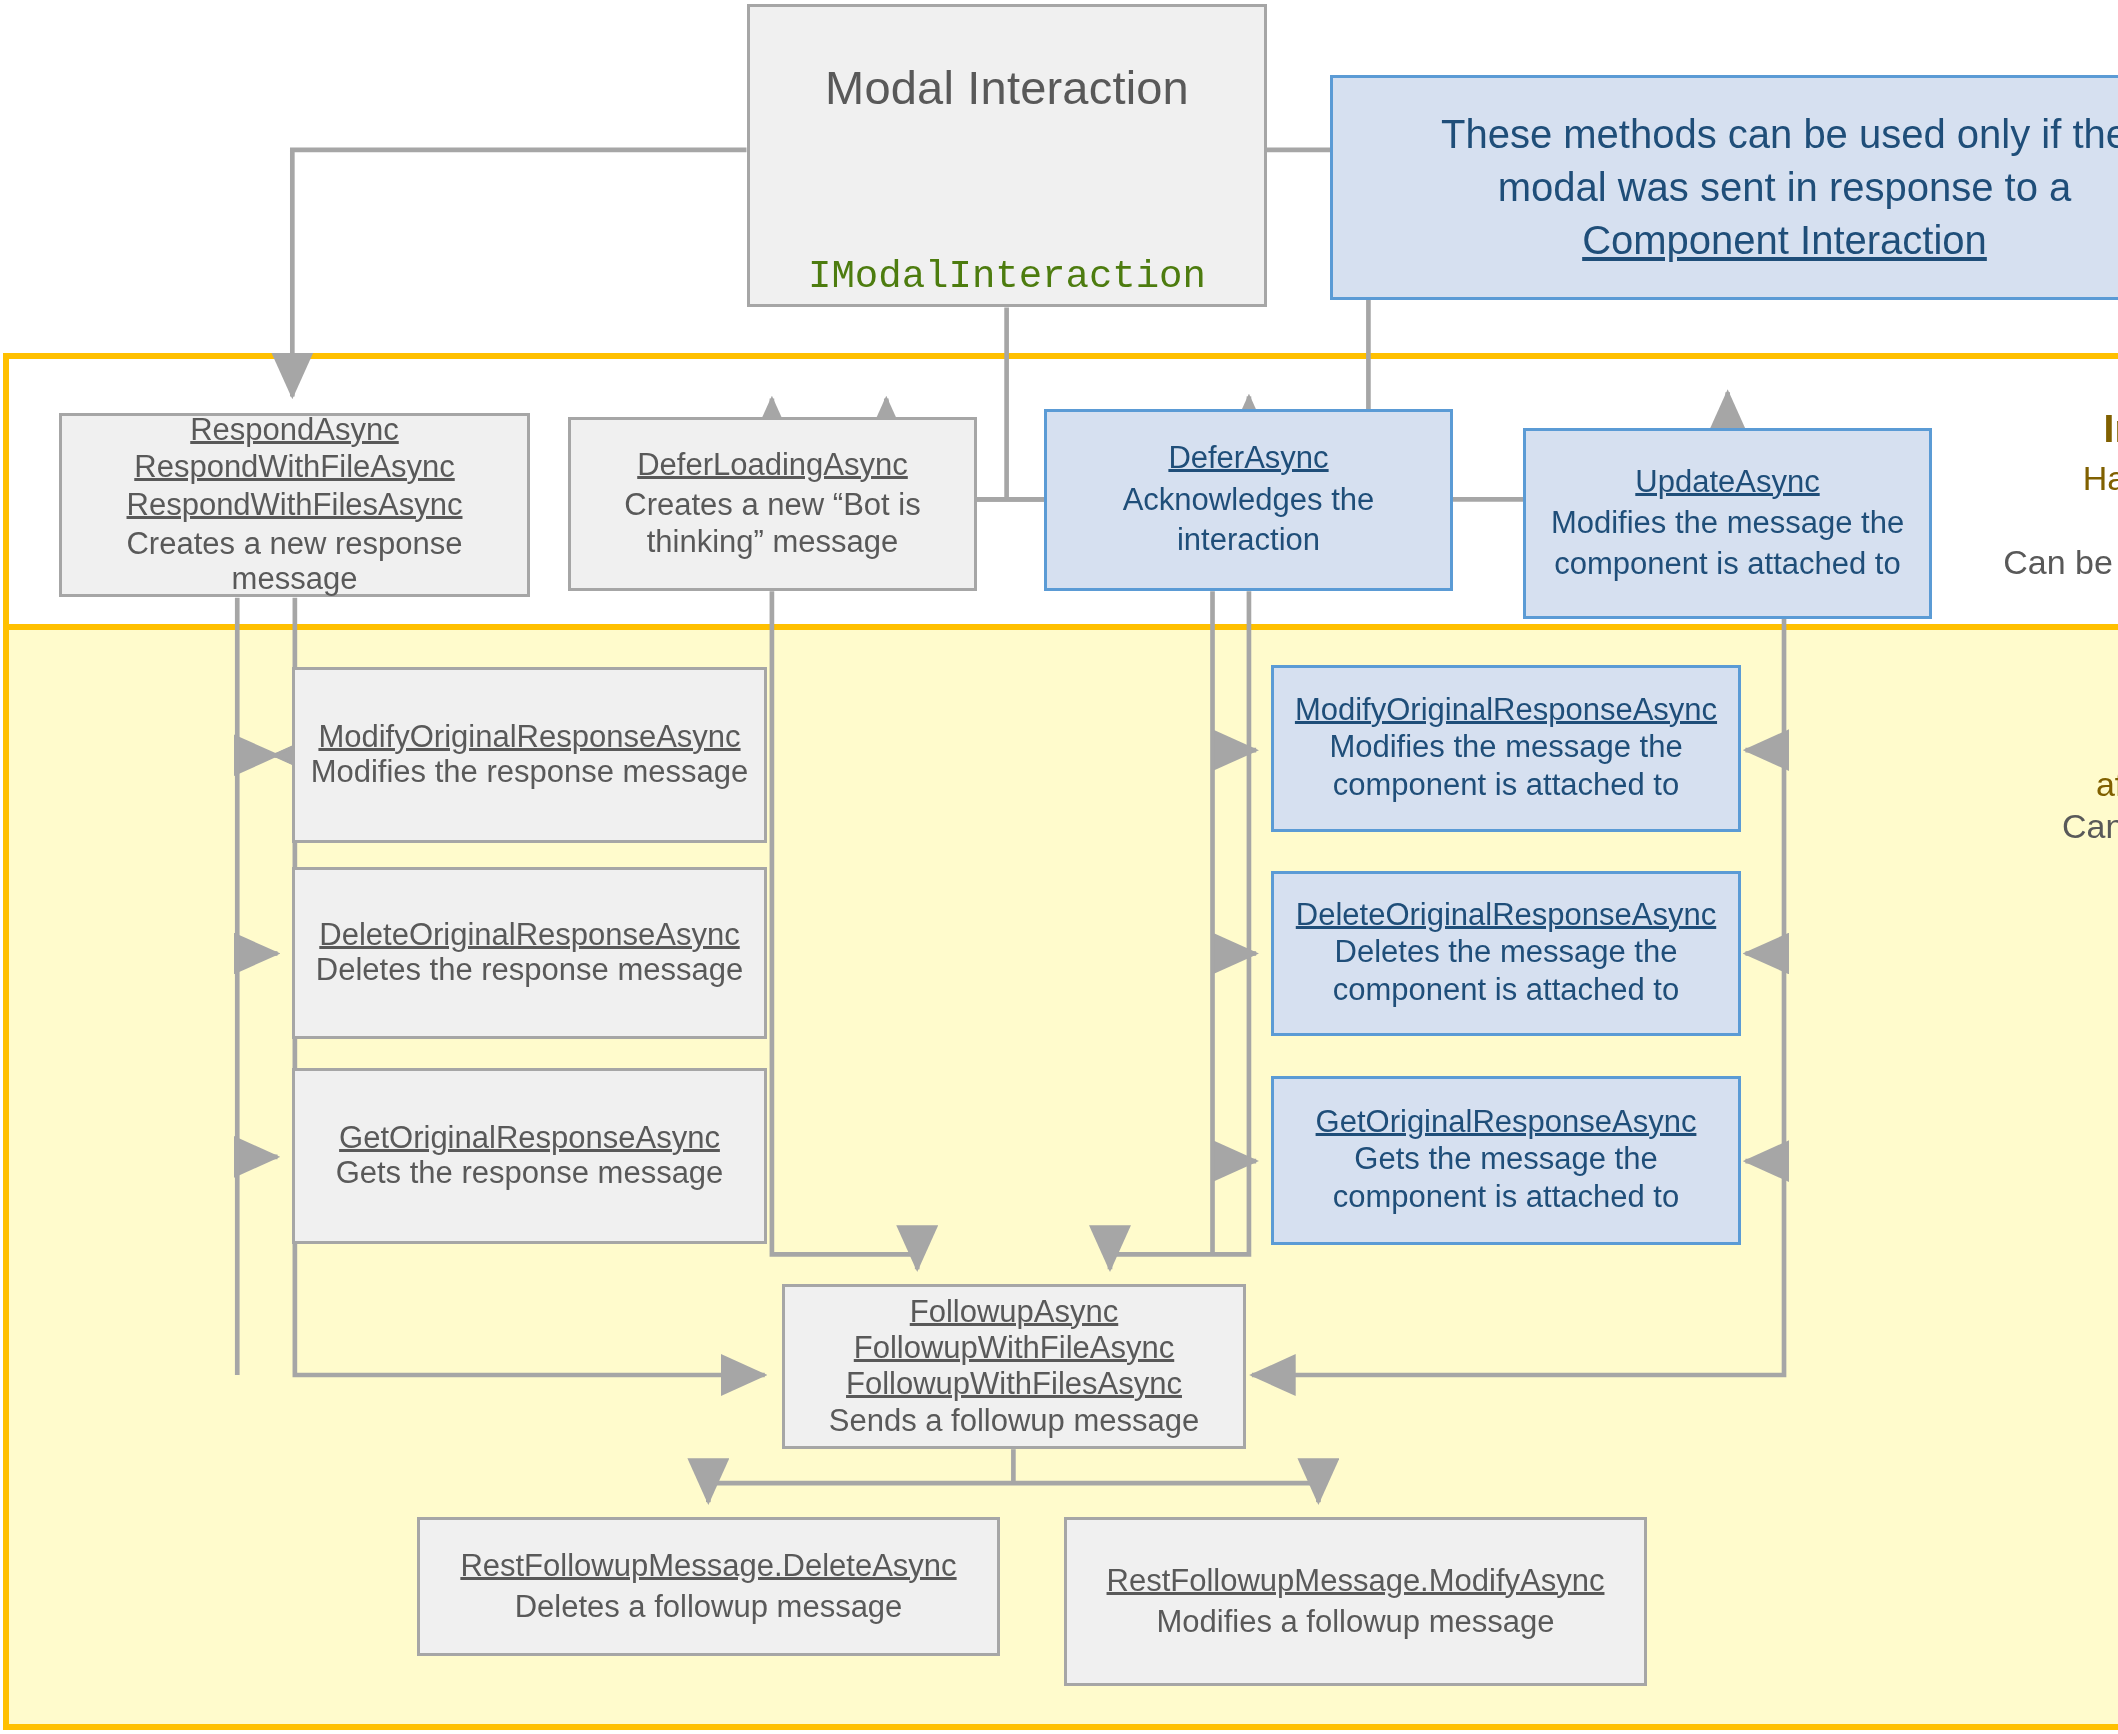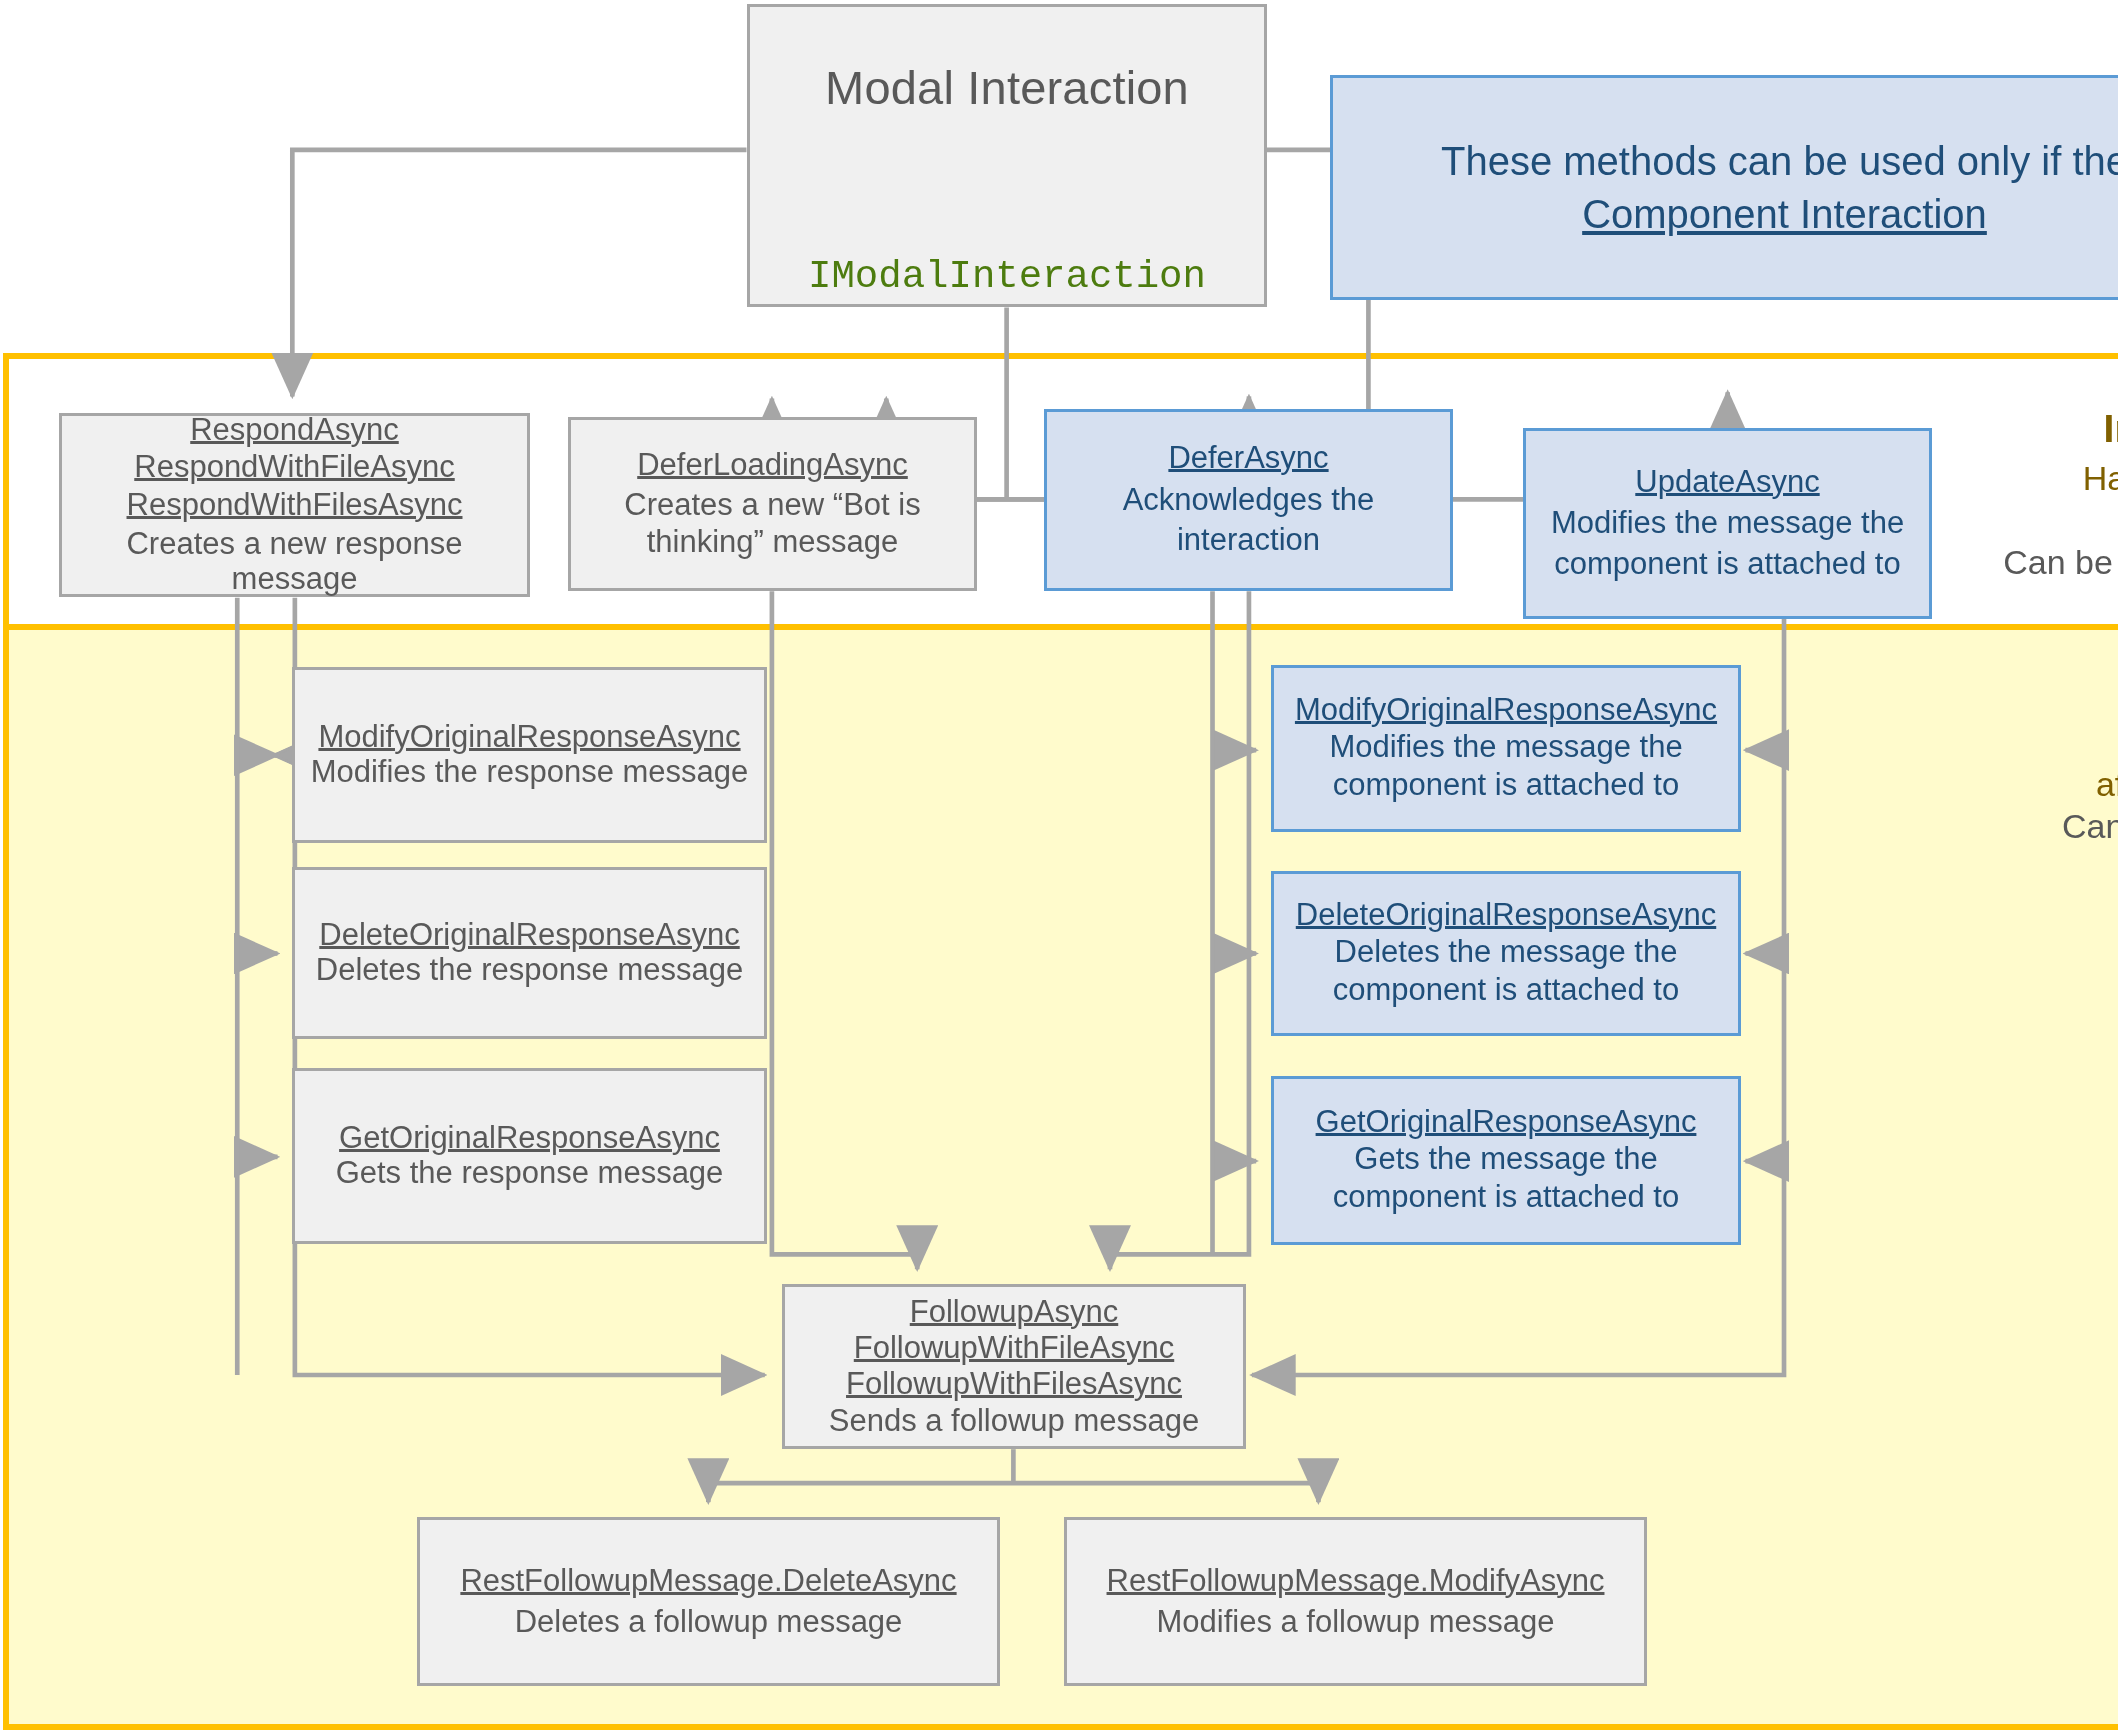--- a/index.html
+++ b/index.html
@@ -61,21 +61,21 @@
   #node-mod-blue {left:1271px;top:665px;width:470px;height:167px;font-size:31px;}
   #node-del-blue {left:1271px;top:871px;width:470px;height:165px;font-size:31px;}
   #node-get-blue {left:1271px;top:1076px;width:470px;height:169px;font-size:31px;}
   .node.blue .mdesc{line-height:1.22;}
 
   
   #node-followup {left:782px;top:1284px;width:464px;height:165px;font-size:31px;}
   #node-followup .mname{margin-bottom:1.7px;}
 
   
-  #node-rest-delete {left:417px;top:1517px;width:583px;height:169px;font-size:31px;}
+  #node-rest-delete {left:417px;top:1517px;width:583px;height:139px;font-size:31px;}
   #node-rest-modify {left:1064px;top:1517px;width:583px;height:169px;font-size:31px;}
   #node-rest-delete .mname,#node-rest-modify .mname{margin-bottom:6px;}
 </style>
 </head>
 <body>
 
 <div id="stage">
 
   <div class="region" id="region-initial"></div>
   <div class="region" id="region-followup"></div>
@@ -245,20 +245,21 @@
     </g>
   </svg>
 
   <div class="node gray" id="node-root">
     <div class="rtitle">Modal Interaction</div>
     <div class="rtype">IModalInteraction</div>
   </div>
 
   <div class="node blue" id="callout">
     <span class="cl">These methods can be used only if the</span>
+    <span class="cl">modal was sent in response to a</span>
     <span class="cl link">Component Interaction</span>
   </div>
 
   <div class="node gray" id="node-respond">
     <span class="mname">RespondAsync</span>
     <span class="mname">RespondWithFileAsync</span>
     <span class="mname">RespondWithFilesAsync</span>
     <span class="mdesc">Creates a new response message</span>
   </div>
 

